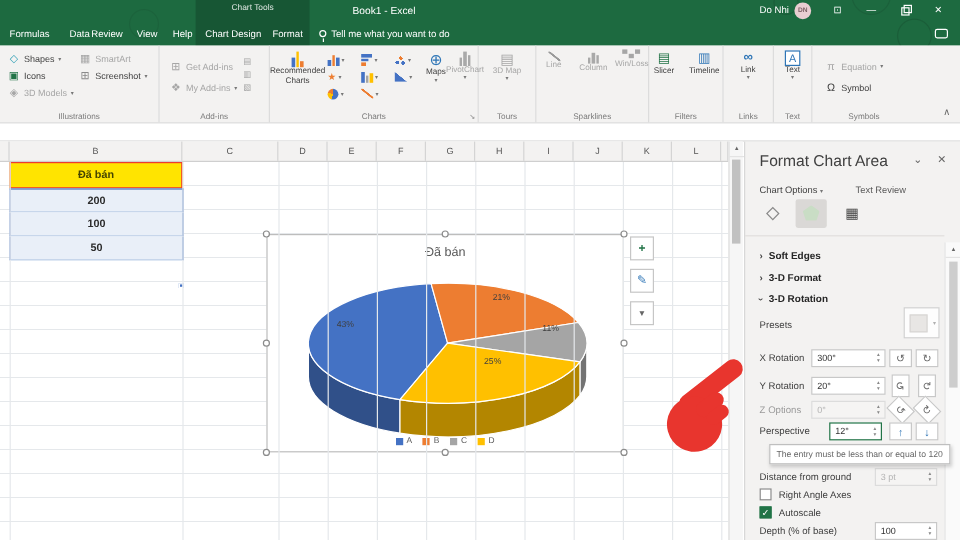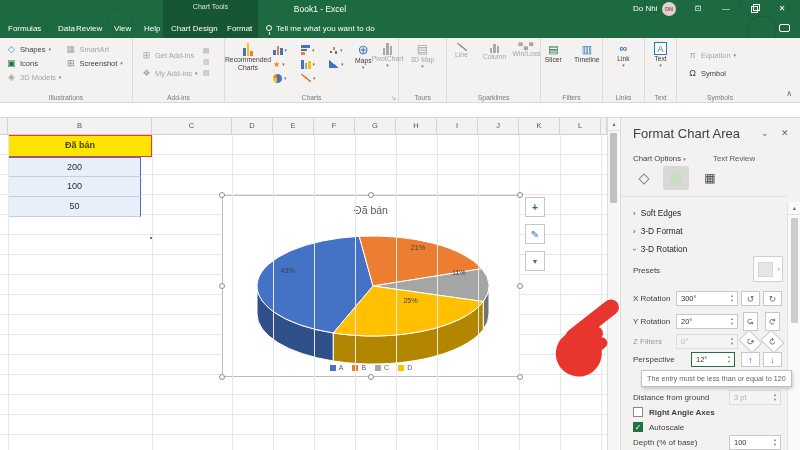--- a/index.html
+++ b/index.html
@@ -61,21 +61,21 @@
 
   
   .sheet { position:absolute; left:0; top:118px; width:619px; height:332px; background:#fff; }
   .colhdr { position:absolute; left:0; top:0; width:607px; height:17px; display:flex; background:#f3f2f1; border-bottom:1px solid #cfcfcf; }
   .chcell { border-right:1px solid #d4d4d4; font-size:7.5px; color:#555; text-align:center; line-height:16px; flex:0 0 auto; }
   .gridarea { position:absolute; left:0; top:17px; width:607px; height:315px;
     background-image:repeating-linear-gradient(to bottom, #fff 0 19px, #e5e8eb 19px 20px); }
   .vline { position:absolute; top:0; bottom:0; width:1px; background:#e5e8eb; }
   .cellbox { position:absolute; font-size:9px; color:#2d2d2d; text-align:center; }
   .tbl-hdr { left:8px; top:0px; width:144px; height:22px; background:#ffe400; border:1.5px solid #ee3b2f; font-weight:bold; line-height:19px; color:#454500; }
-  .tbl-val { left:8px; width:133px; height:20px; background:#e9eff8; border-left:1.5px solid #4472c4; border-right:1.5px solid #4472c4; line-height:19px; border-bottom:1px solid #bfd0e8; }
+  .tbl-val { left:8px; width:145px; height:20px; background:#e9eff8; border-left:1.5px solid #4472c4; border-right:1.5px solid #4472c4; line-height:19px; border-bottom:1px solid #bfd0e8;font-weight:bold; }
   .rangehandle { position:absolute; width:4px; height:4px; background:#4472c4; left:149px; top:101px; border:1px solid #fff; }
 
   
   .chart { position:absolute; left:222px; top:60px; width:298px; height:182px; background:#fff; border:1px solid #bdbdbd; }
   .chart-title { position:absolute; left:0; top:8px; width:100%; text-align:center; font-size:10.5px; color:#595959; }
   .handle { position:absolute; width:6px; height:6px; background:#fff; border:1px solid #8c8c8c; border-radius:50%; z-index:5; }
   .legend { position:absolute; left:0; bottom:5px; width:100%; display:flex; justify-content:center; gap:9px; }
   .lgitem { display:flex; align-items:center; gap:3px; font-size:7px; color:#595959; }
   .lgsw { width:6px; height:6px; display:inline-block; }
   .floatbtn { position:absolute; left:525px; width:20px; height:20px; background:#fff; border:1px solid #c6c6c6; text-align:center; font-size:10px; line-height:19px; }
@@ -87,21 +87,21 @@
   
   .panel { position:absolute; left:620px; top:118px; width:180px; height:332px; background:#f3f2f1; border-left:1px solid #d8d8d8; }
   .p-title { position:absolute; left:12px; top:8px; font-size:13px; color:#404040; }
   .p-x { position:absolute; top:10px; font-size:9px; color:#666; }
   .p-opt { position:absolute; top:36px; font-size:7.8px; color:#3f3f3f; }
   .ptab { position:absolute; top:48px; width:26px; height:24px; text-align:center; line-height:24px; }
   .ptab.sel { background:#dad8d6; border-radius:2px; }
   .pentagon { display:inline-block; width:14px; height:13px; background:#c9ddc5; clip-path:polygon(50% 0,100% 38%,81% 100%,19% 100%,0 38%); border:0; margin-top:5px; }
   .bucket { display:inline-block; width:8px; height:8px; border:1.3px solid #8a8a8a; transform:rotate(45deg); margin-top:7px; }
   .p-div { position:absolute; left:0; top:78px; width:166px; border-bottom:1px solid #e0dedc; }
-  .sect { position:absolute; left:12px; font-size:8.3px; font-weight:normal; color:#262626; }
+  .sect { position:absolute; left:12px; font-size:8.3px; font-weight:bold; color:#262626; }
   .chev { display:inline-block; font-size:8px; color:#444; margin-right:5px; }
   .chev.open { transform:rotate(90deg); }
   .plabel { position:absolute; left:12px; font-size:8px; color:#404040; }
   .spin { position:absolute; height:15px; background:#fff; border:1px solid #c8c8c8; font-size:7.5px; color:#333; line-height:13px; padding-left:4px; }
   .spin .steppers { position:absolute; right:1px; top:0; width:8px; height:13px; display:flex; flex-direction:column; align-items:center; justify-content:center; font-size:4px; color:#888; line-height:4.5px; }
   .spin.disabled { background:#f5f4f3; color:#b3b3b3; border-color:#dcdcdc; }
   .spin.focus { border:1.5px solid #217346; }
   .rbtn { position:absolute; width:19px; height:15px; background:#fff; border:1px solid #c8c8c8; text-align:center; font-size:9px; color:#6a6a6a; line-height:14px; }
   .rbtn.blue { color:#2e74b5; font-weight:bold; }
   .presetbox { position:absolute; left:132px; top:138px; width:30px; height:26px; background:#fdfdfd; border:1px solid #d0d0d0; }
@@ -478,21 +478,21 @@
     <div class="rbtn" style="left:142px; top:173px;">↻</div>
 
     <div class="plabel" style="top:199px;">Y Rotation</div>
     <div class="spin" style="left:55px; top:196px; width:62px;"><span>20°</span><span class="steppers">
           <span>▲</span>
           <span>▼</span>
         </span></div>
     <div class="rbtn" style="left:120px; top:196px; transform:rotate(90deg);">↺</div>
     <div class="rbtn" style="left:142px; top:196px; transform:rotate(90deg);">↻</div>
 
-    <div class="plabel" style="top:219px; color:#9a9a9a;">Z Filters</div>
+    <div class="plabel" style="top:219px; color:#9a9a9a;">Z Options</div>
     <div class="spin disabled" style="left:55px; top:216px; width:62px;"><span>0°</span><span class="steppers">
           <span>▲</span>
           <span>▼</span>
         </span></div>
     <div class="rbtn" style="left:120px; top:216px; transform:rotate(45deg);">↺</div>
     <div class="rbtn" style="left:142px; top:216px; transform:rotate(45deg);">↻</div>
 
     <div class="plabel" style="top:237px;">Perspective</div>
     <div class="spin focus" style="left:70px; top:234px; width:44px;"><span>12°</span><span class="steppers">
           <span>▲</span>
@@ -503,21 +503,21 @@
 
     <div class="tooltip">The entry must be less than or equal to 120</div>
 
     <div class="plabel" style="top:275px;">Distance from ground</div>
     <div class="spin disabled" style="left:108px; top:272px; width:52px;"><span>3 pt</span><span class="steppers">
           <span>▲</span>
           <span>▼</span>
         </span></div>
 
     <div class="cb" style="top:289px;"></div>
-    <div class="cblabel" style="top:290px;font-weight:bold;">Right Angle Axes</div>
+    <div class="cblabel" style="top:290px;">Right Angle Axes</div>
     <div class="cb checked" style="top:304px;">✓</div>
     <div class="cblabel" style="top:305px;">Autoscale</div>
 
     <div class="plabel" style="top:320px;">Depth (% of base)</div>
     <div class="spin" style="left:108px; top:317px; width:52px;"><span>100</span><span class="steppers">
           <span>▲</span>
           <span>▼</span>
         </span></div>
 
     <div class="pscroll">

